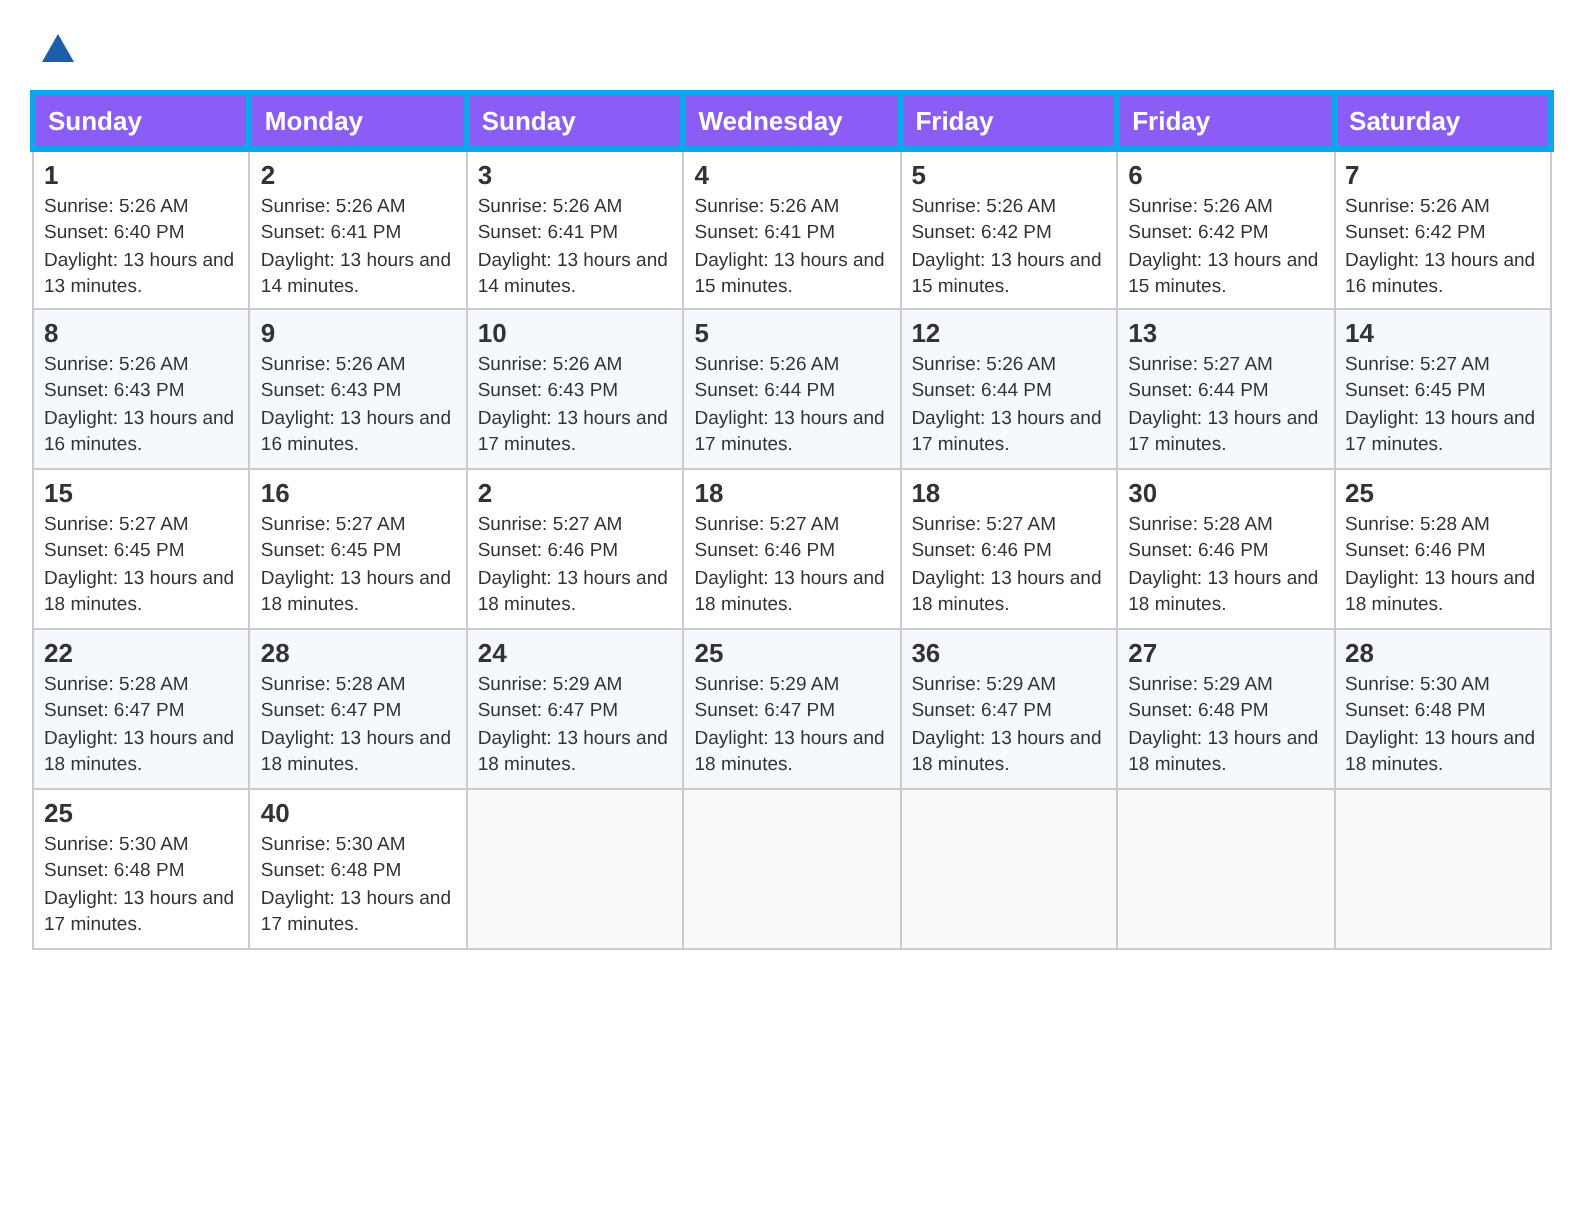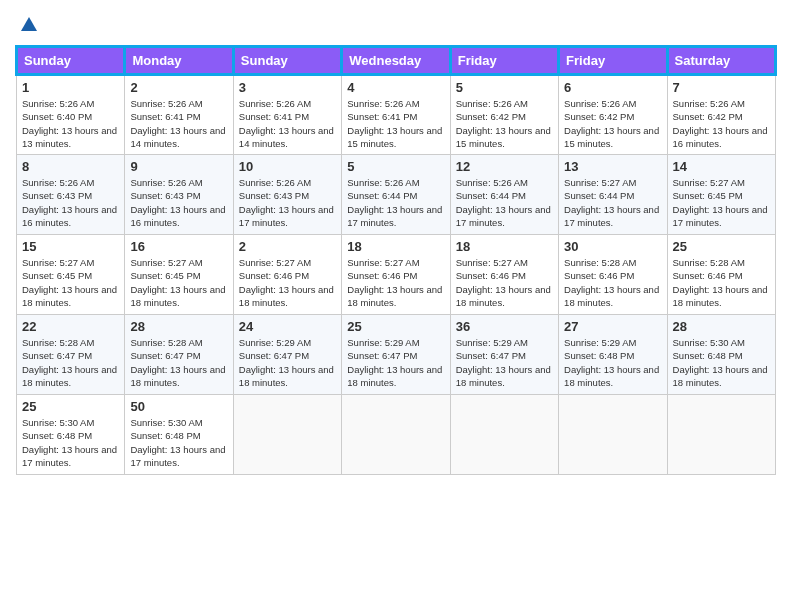--- a/index.html
+++ b/index.html
@@ -253,21 +253,21 @@
         <span class="day-num">28</span>
         <span class="day-detail">Sunrise: 5:30 AM<br>Sunset: 6:48 PM<br>Daylight: 13 hours and 18 minutes.</span>
       </td>
         </tr>
         <tr>
           <td>
         <span class="day-num">25</span>
         <span class="day-detail">Sunrise: 5:30 AM<br>Sunset: 6:48 PM<br>Daylight: 13 hours and 17 minutes.</span>
       </td>
           <td>
-        <span class="day-num">50</span>
+        <span class="day-num">40</span>
         <span class="day-detail">Sunrise: 5:30 AM<br>Sunset: 6:48 PM<br>Daylight: 13 hours and 17 minutes.</span>
       </td>
           <td class="empty-cell"></td>
           <td class="empty-cell"></td>
           <td class="empty-cell"></td>
           <td class="empty-cell"></td>
           <td class="empty-cell"></td>
         </tr>
       </tbody>
   </table>

